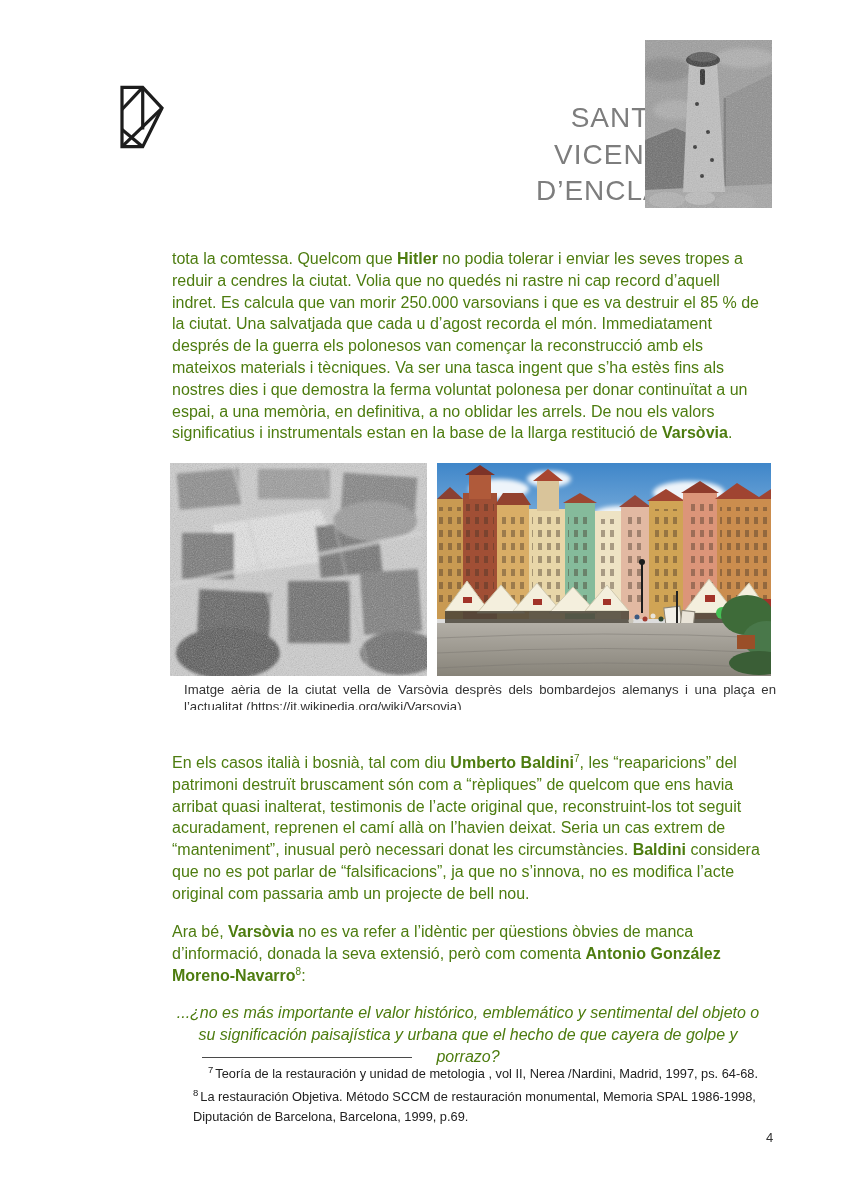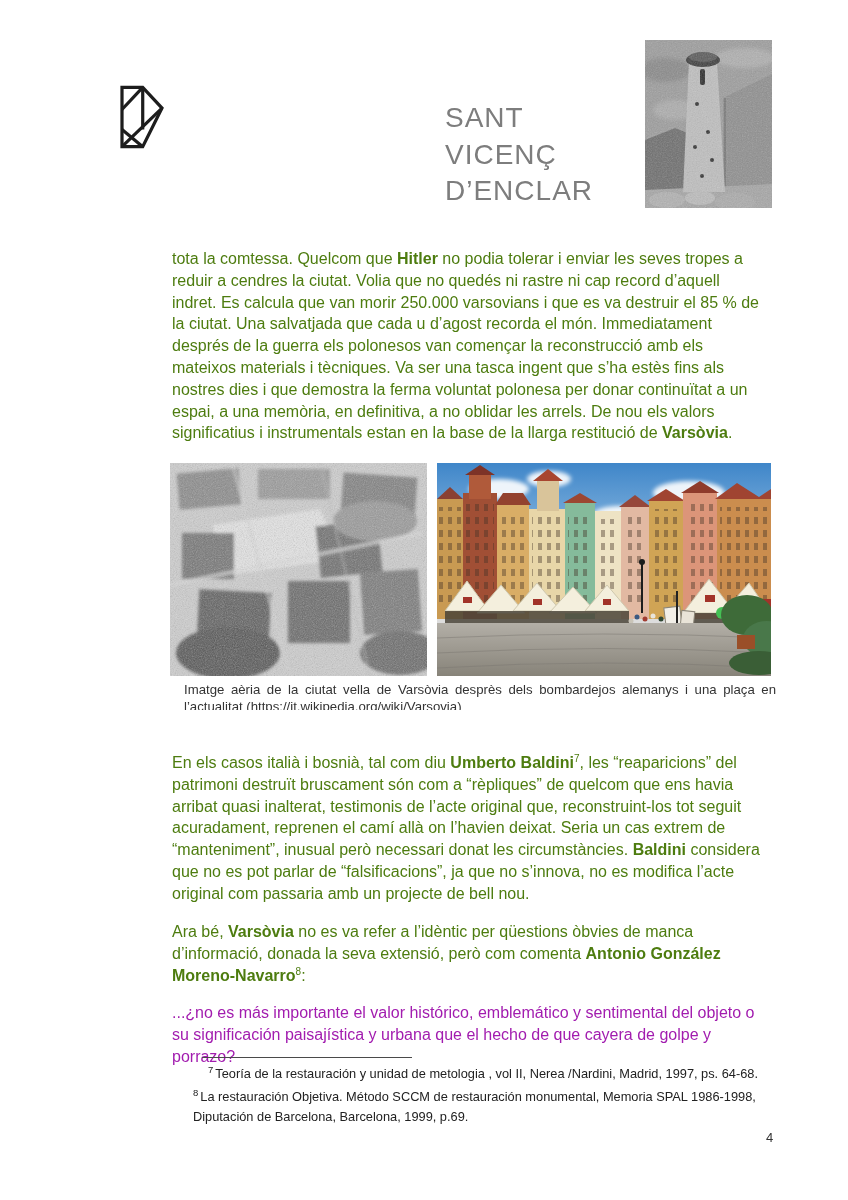--- a/index.html
+++ b/index.html
@@ -3,34 +3,34 @@
 <meta charset="utf-8">
 <style>
   html,body{margin:0;padding:0;background:#ffffff;}
   .page{
     position:relative;width:848px;height:1200px;margin:0 auto;background:#ffffff;
     font-family:"Liberation Sans",sans-serif;color:#2b2b2b;overflow:hidden;
   }
   
   .logo{position:absolute;left:112px;top:72px;width:60px;height:90px;}
   .doc-title{
-    position:absolute;left:445px;top:100px;width:330px;
+    position:absolute;left:445px;top:100px;width:330px;text-align:center;
     font-size:28px;line-height:36.5px;color:#7d7d7d;letter-spacing:1px;z-index:1;
     font-weight:400;
   }
   .tower{position:absolute;left:645px;top:40px;width:127px;height:168px;z-index:2;}
   
   .para{
     position:absolute;left:172px;width:592px;
     font-size:16px;line-height:21.8px;text-align:left;color:#4d7c0f;
   }
   .p1{top:232px;}
   .p2{top:736px;}
   .p3{top:905px;}
-  .quote{top:986px;color:#a21caf;}
+  .quote{top:986px;font-style:italic;color:#4d7c0f;text-align:center;}
   .b{font-weight:bold;}
   sup.ref{font-size:10px;vertical-align:super;line-height:0;}
   
   .fig{position:absolute;top:463px;height:213px;overflow:hidden;background:#ddd;}
   .fig-left{left:170px;width:257px;}
   .fig-right{left:437px;width:334px;}
   .caption{
     position:absolute;left:172px;top:682px;width:592px;height:28px;overflow:hidden;
     font-size:13.2px;line-height:16.5px;text-align:justify;color:#333;margin-left:12px;
   }

